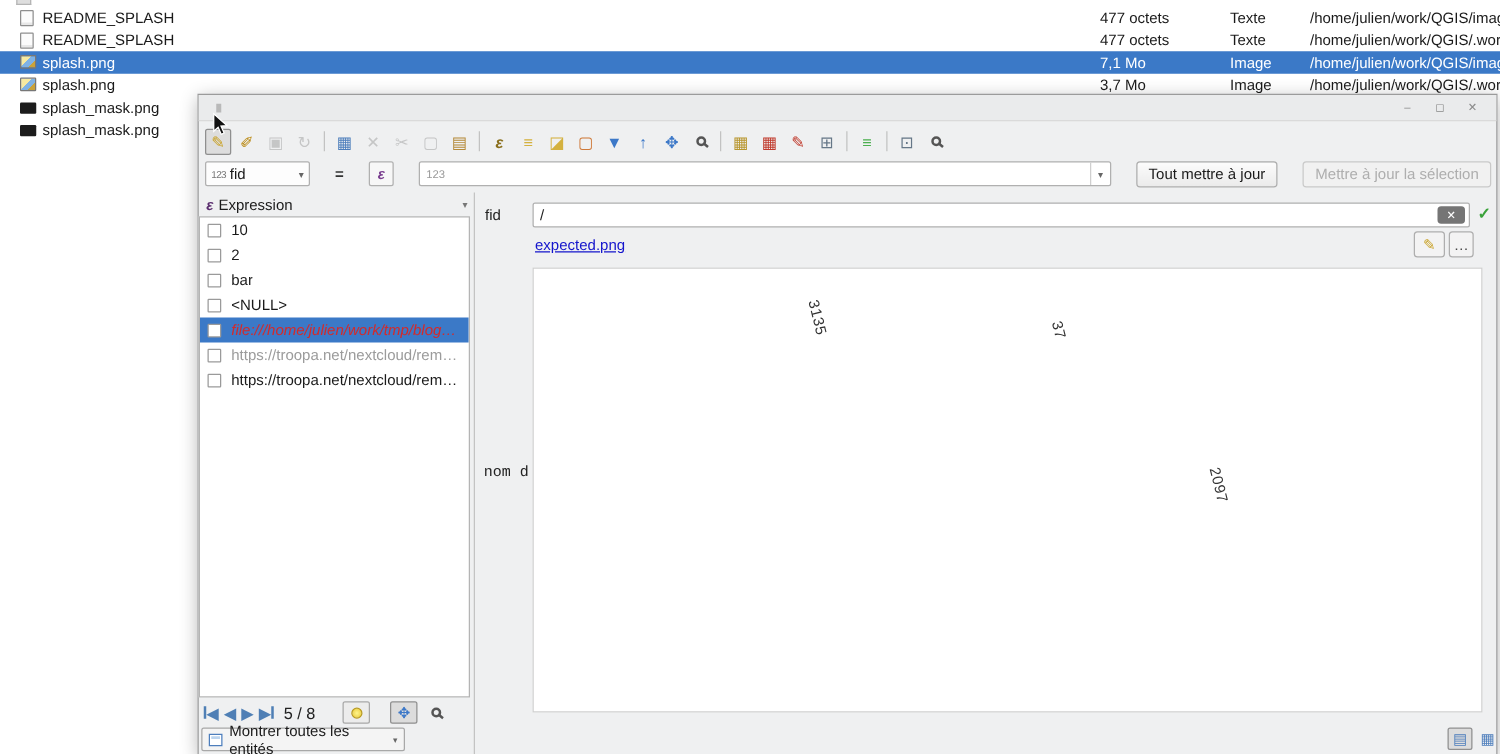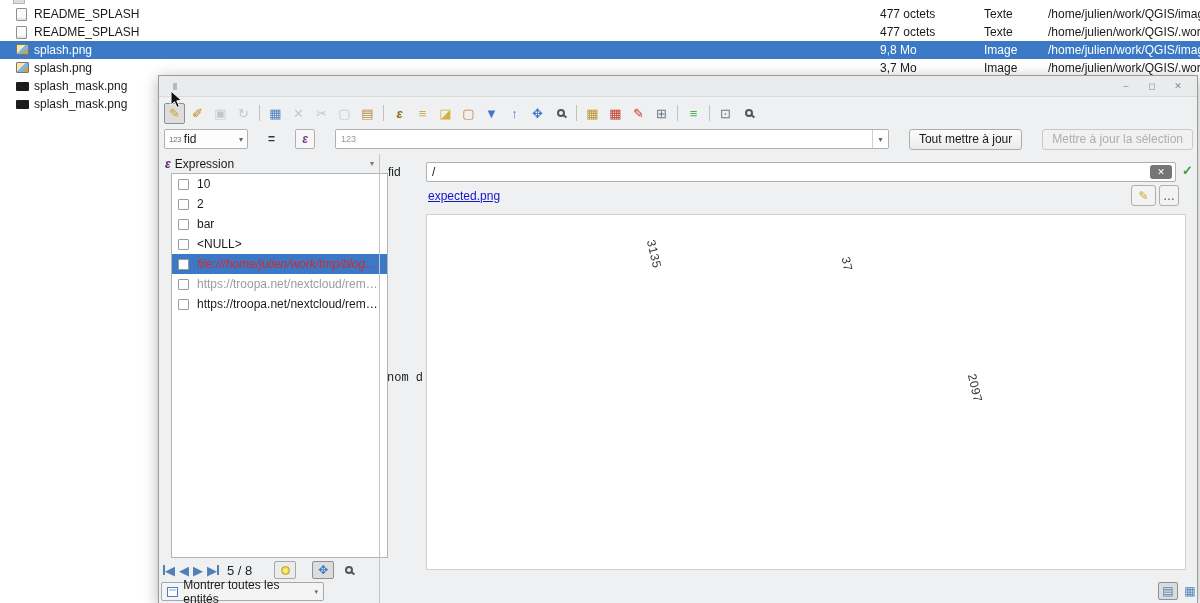--- a/index.html
+++ b/index.html
@@ -56,21 +56,21 @@
   .vwrap .dd { width:16px; height:18px; border-left:1px solid #cfcfcf; color:#666; font-size:8px;
                display:flex; align-items:center; justify-content:center; }
   .pbtn { height:21px; padding:0 9px; background:linear-gradient(#fcfcfc,#ebebeb); border:1px solid #adadad;
           border-radius:3px; font-size:12px; line-height:19px; white-space:nowrap; }
   .pbtn.dis { color:#aeaeae; background:#f1f1f1; border-color:#c9c9c9; }
 
   
   .lp-head { position:absolute; left:2px; top:79px; width:217px; height:17px; display:flex; align-items:center; gap:4px; padding:0 4px; }
   .lp-eps { color:#5a2d6e; font-style:italic; font-weight:bold; }
   .lp-dd { margin-left:auto; color:#777; font-size:8px; }
-  .list { position:absolute; left:12px; top:97px; width:217px; height:385px; background:#fff; border:1px solid #b4b4b4; overflow:hidden; }
+  .list { position:absolute; left:0; top:97px; width:217px; height:385px; background:#fff; border:1px solid #b4b4b4; overflow:hidden; }
   .li { position:relative; height:20px; display:flex; align-items:center; padding-left:6px; white-space:nowrap; }
   .li .cb { width:11px; height:11px; background:#fff; border:1px solid #9a9a9a; border-radius:1px; flex:none; }
   .li .lbl { margin-left:8px; overflow:hidden; text-overflow:ellipsis; max-width:185px; }
   .li.sel { background:#3b79c7; }
   .li.sel .lbl { color:#d42a2a; font-style:italic; }
   .li.muted .lbl { color:#9b9b9b; }
 
   
   .nav { position:absolute; left:4px; top:484px; width:215px; height:20px; display:flex; align-items:center; gap:4px; }
   .nb { display:flex; align-items:center; color:#4f7fb5; font-size:13px; }
@@ -125,21 +125,21 @@
 <div class="frow" style="top:23px">
   <span class="fico ic-doc"></span>
   <span class="fname">README_SPLASH</span>
   <span class="fsize">477 octets</span>
   <span class="ftype">Texte</span>
   <span class="fpath">/home/julien/work/QGIS/.work</span>
 </div>
 <div class="frow sel" style="top:41px">
   <span class="fico ic-img"></span>
   <span class="fname">splash.png</span>
-  <span class="fsize">9,8  Mo</span>
+  <span class="fsize">7,1  Mo</span>
   <span class="ftype">Image</span>
   <span class="fpath">/home/julien/work/QGIS/image</span>
 </div>
 <div class="frow" style="top:59px">
   <span class="fico ic-img"></span>
   <span class="fname">splash.png</span>
   <span class="fsize">3,7  Mo</span>
   <span class="ftype">Image</span>
   <span class="fpath">/home/julien/work/QGIS/.work</span>
 </div>

